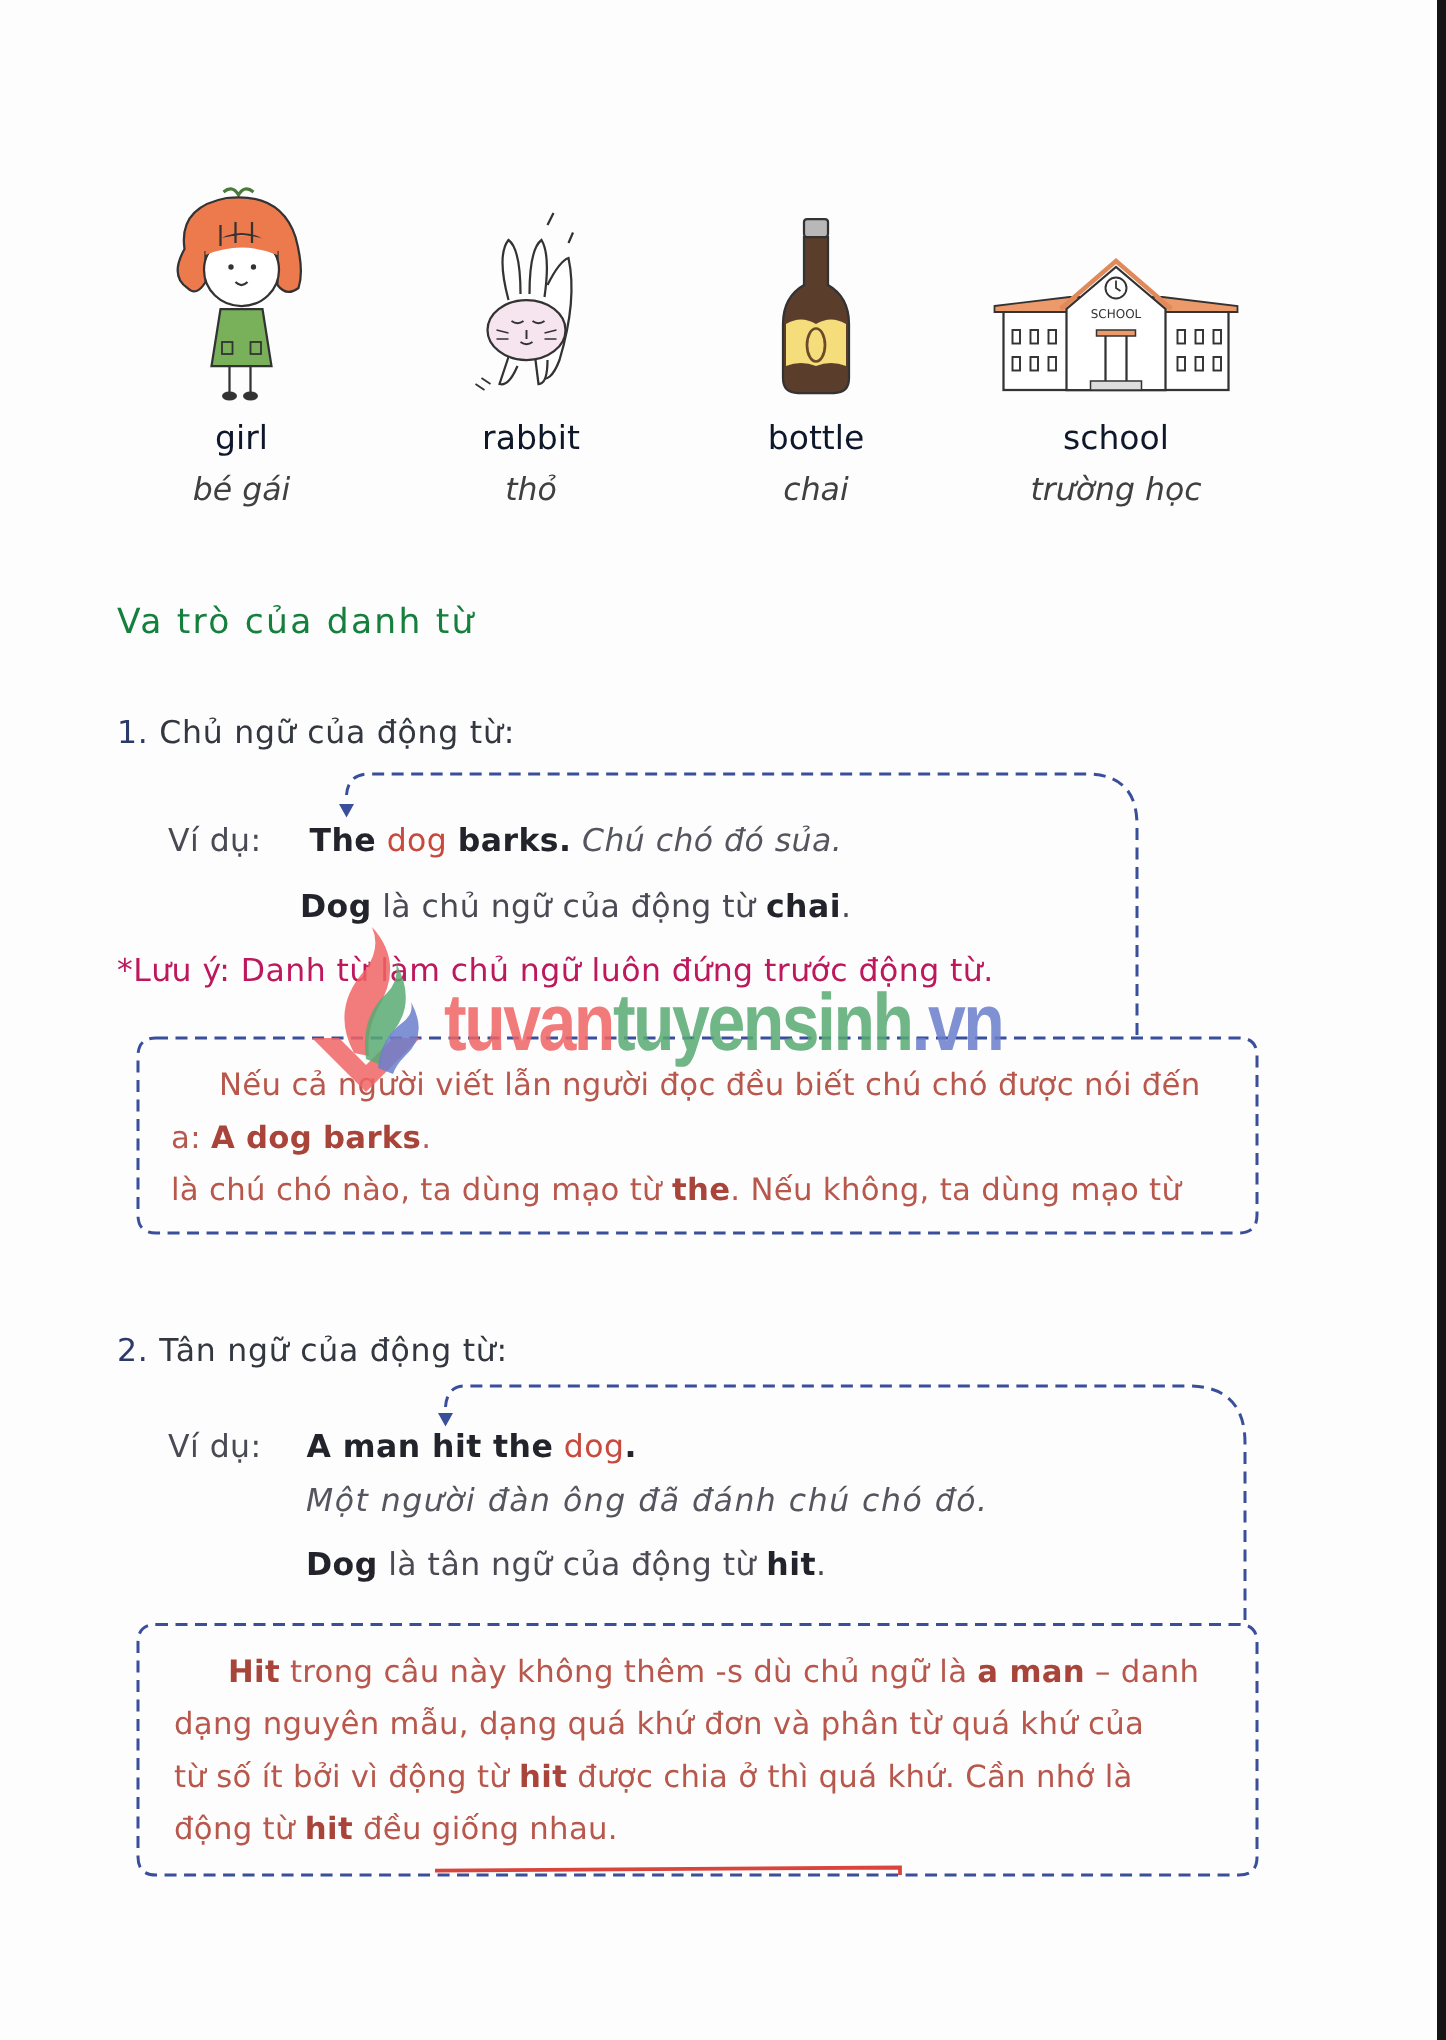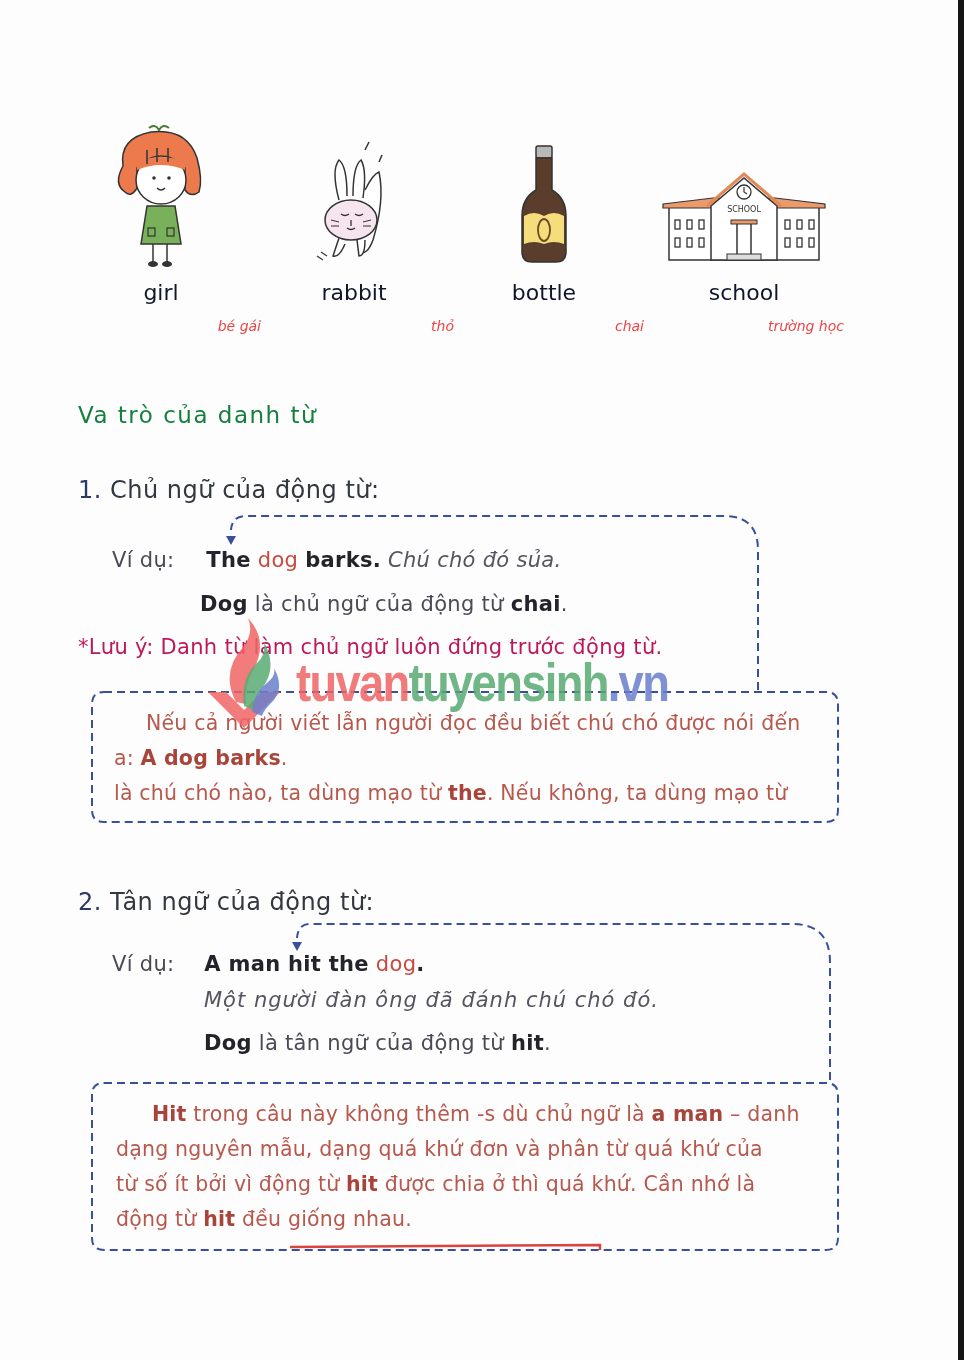--- a/index.html
+++ b/index.html
@@ -6,25 +6,25 @@
   html, body { width: 964px; height: 1360px; overflow: hidden; background: #fdfdfd; }
   body { position: relative; font-family: "DejaVu Sans", sans-serif; color: #2b2b33; }
 
   .edge-strip { position: absolute; left: 958px; top: 0; width: 6px; height: 1360px; background: #151515; }
 
   
   .vocab { position: absolute; top: 120px; left: 0; width: 958px; height: 230px; }
   .vocab-item { position: absolute; top: 0; width: 200px; text-align: center; }
   .vocab-img { height: 150px; display: flex; align-items: flex-end; justify-content: center; }
   .vocab-en { font-family: "DejaVu Sans", sans-serif; font-size: 22px; color: #0f172a; font-weight: 500; margin-top: 8px; line-height: 30px; }
-  .vocab-vi { font-family: "DejaVu Sans", sans-serif; font-style: italic; font-size: 14px; color: #ef4444; line-height: 36px; text-align: right; }
+  .vocab-vi { font-family: "DejaVu Sans", sans-serif; font-style: italic; font-size: 21px; color: #404040; line-height: 36px; }
 
   .section-title { position: absolute; left: 78px; top: 402px; font-size: 23px; color: #15803d; letter-spacing: 1.5px; }
 
-  .subhead { position: absolute; left: 78px; font-size: 24px; color: #333740; letter-spacing: 0.5px; }
+  .subhead { position: absolute; left: 78px; font-size: 21px; color: #333740; letter-spacing: 0.5px; }
   .subhead .num { color: #2b3a6b; }
 
   .line { position: absolute; font-size: 21px; white-space: nowrap; letter-spacing: 0.3px; }
   .label { color: #4a4a55; }
   .en-b { color: #23232b; font-weight: bold; }
   .red { color: #c8493d; }
   .it { font-style: italic; color: #55555f; text-align: center; }
   .note-red { color: #be185d; }
   .body-txt { color: #4a4a55; }
 

